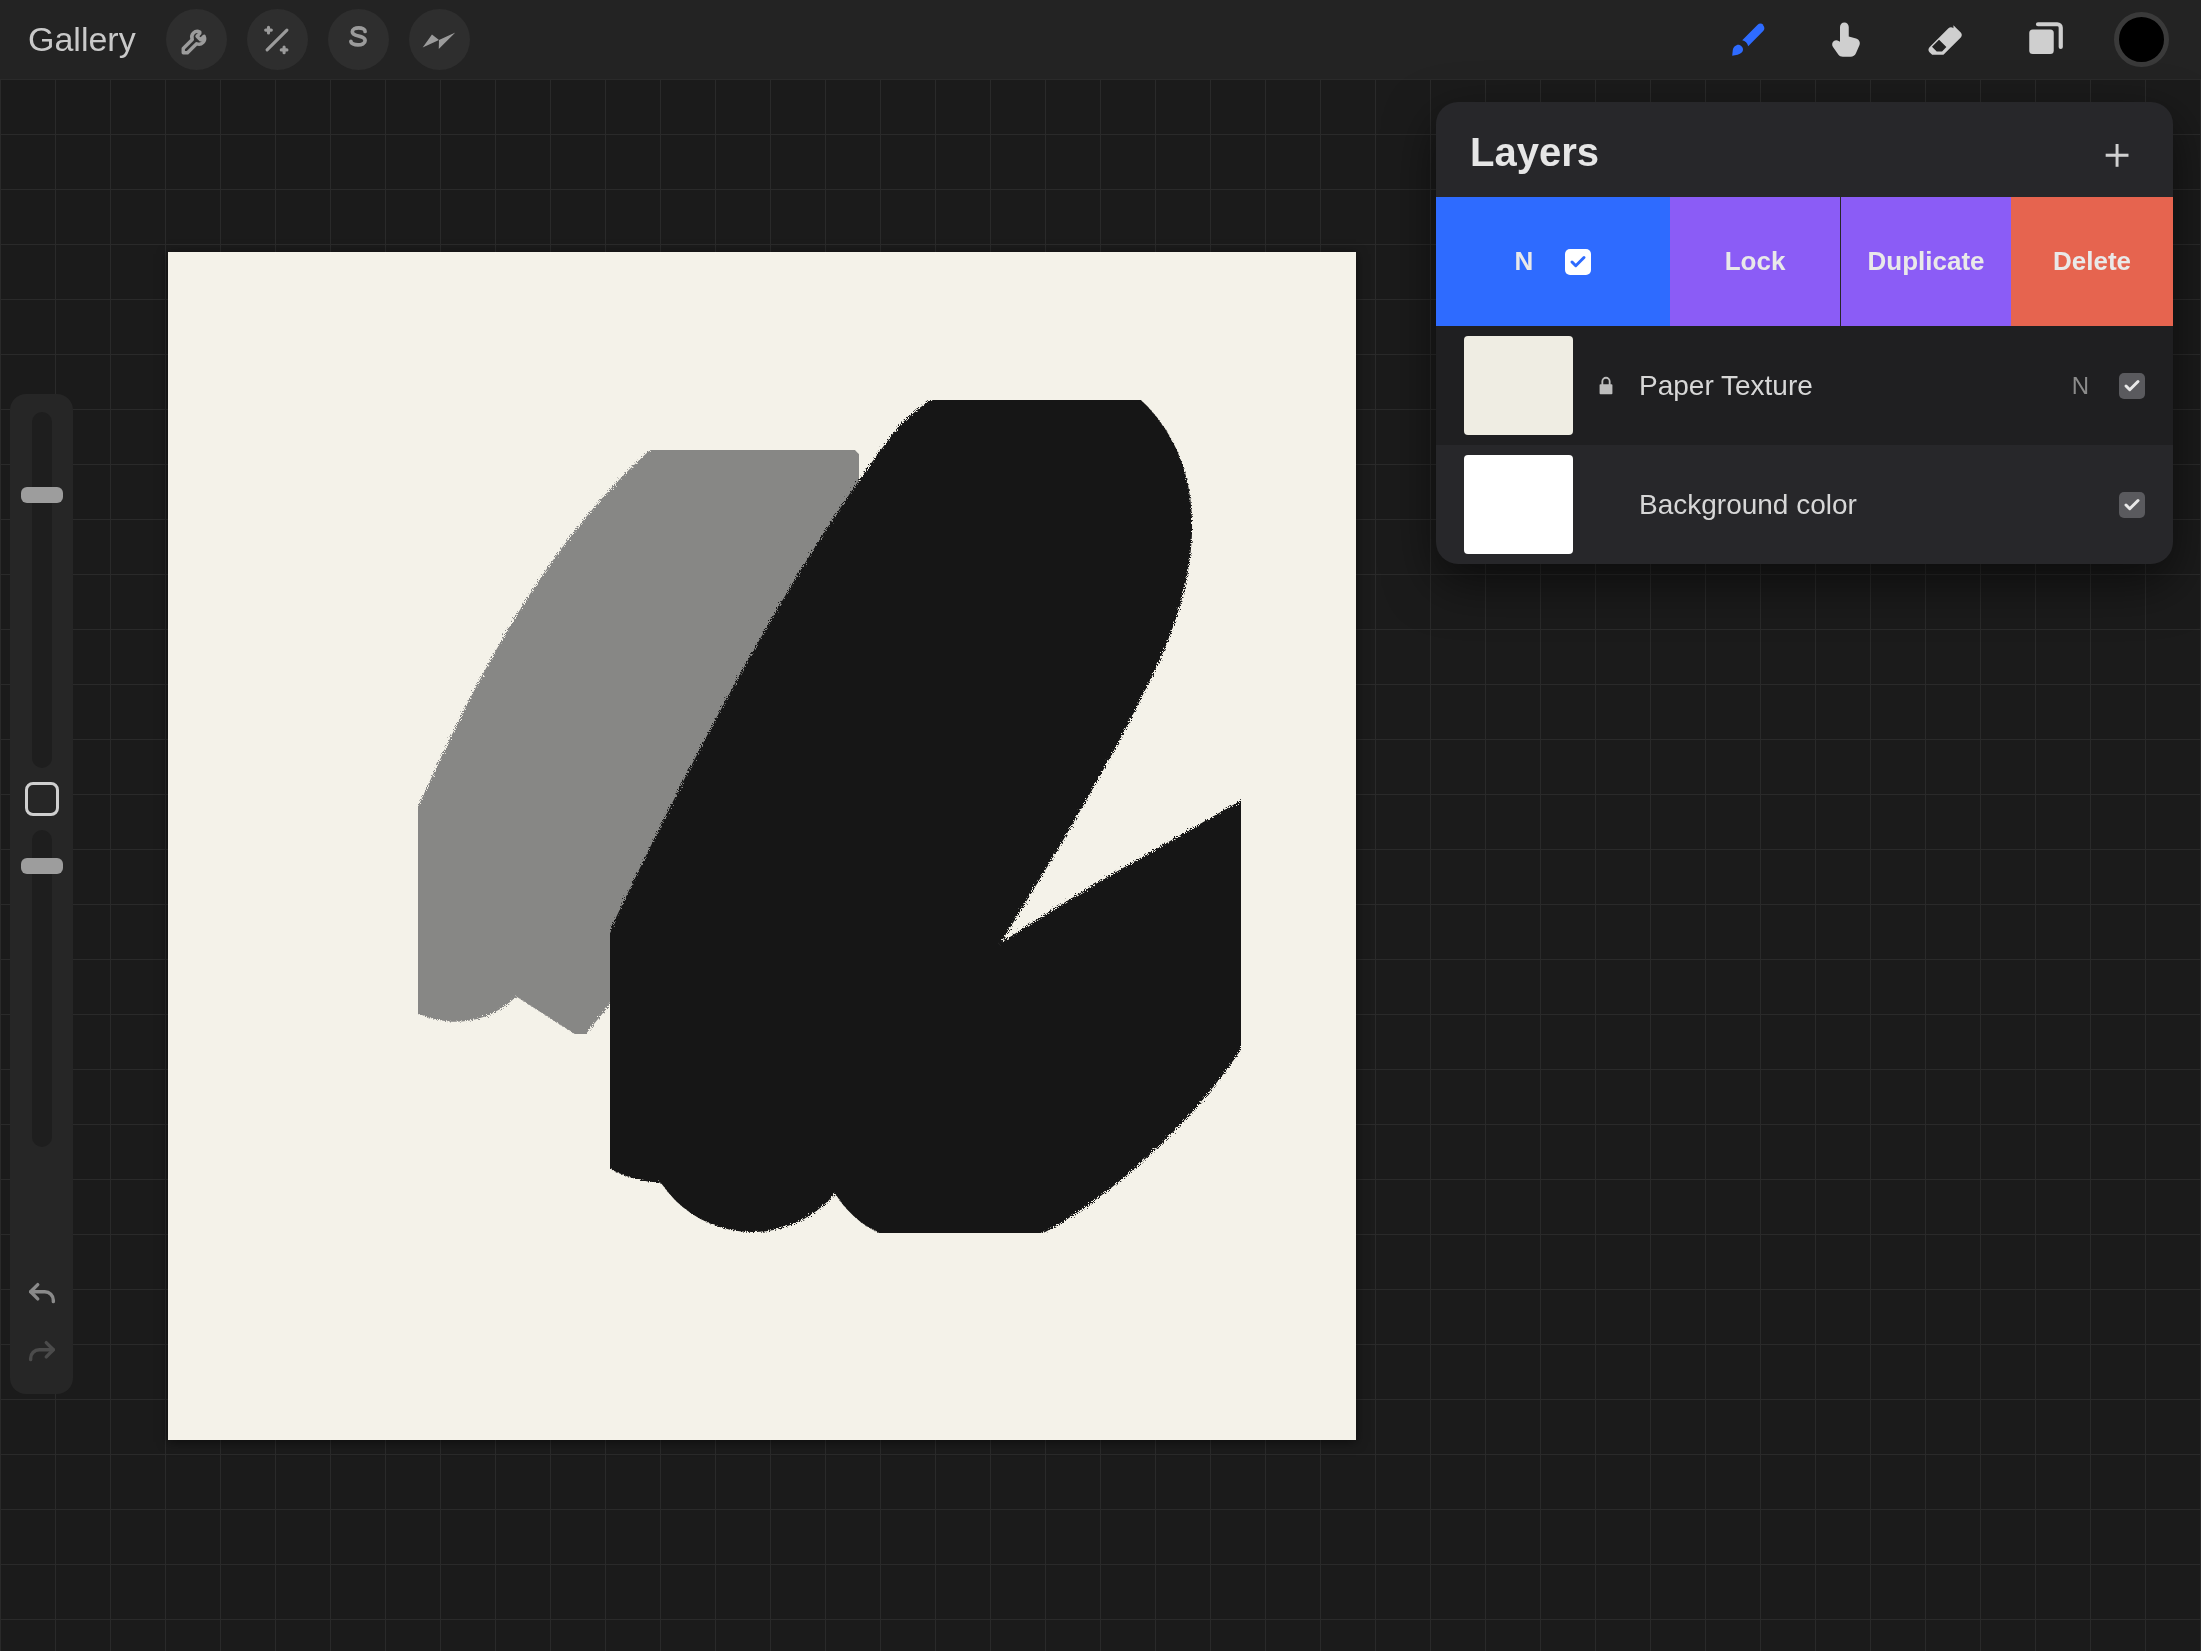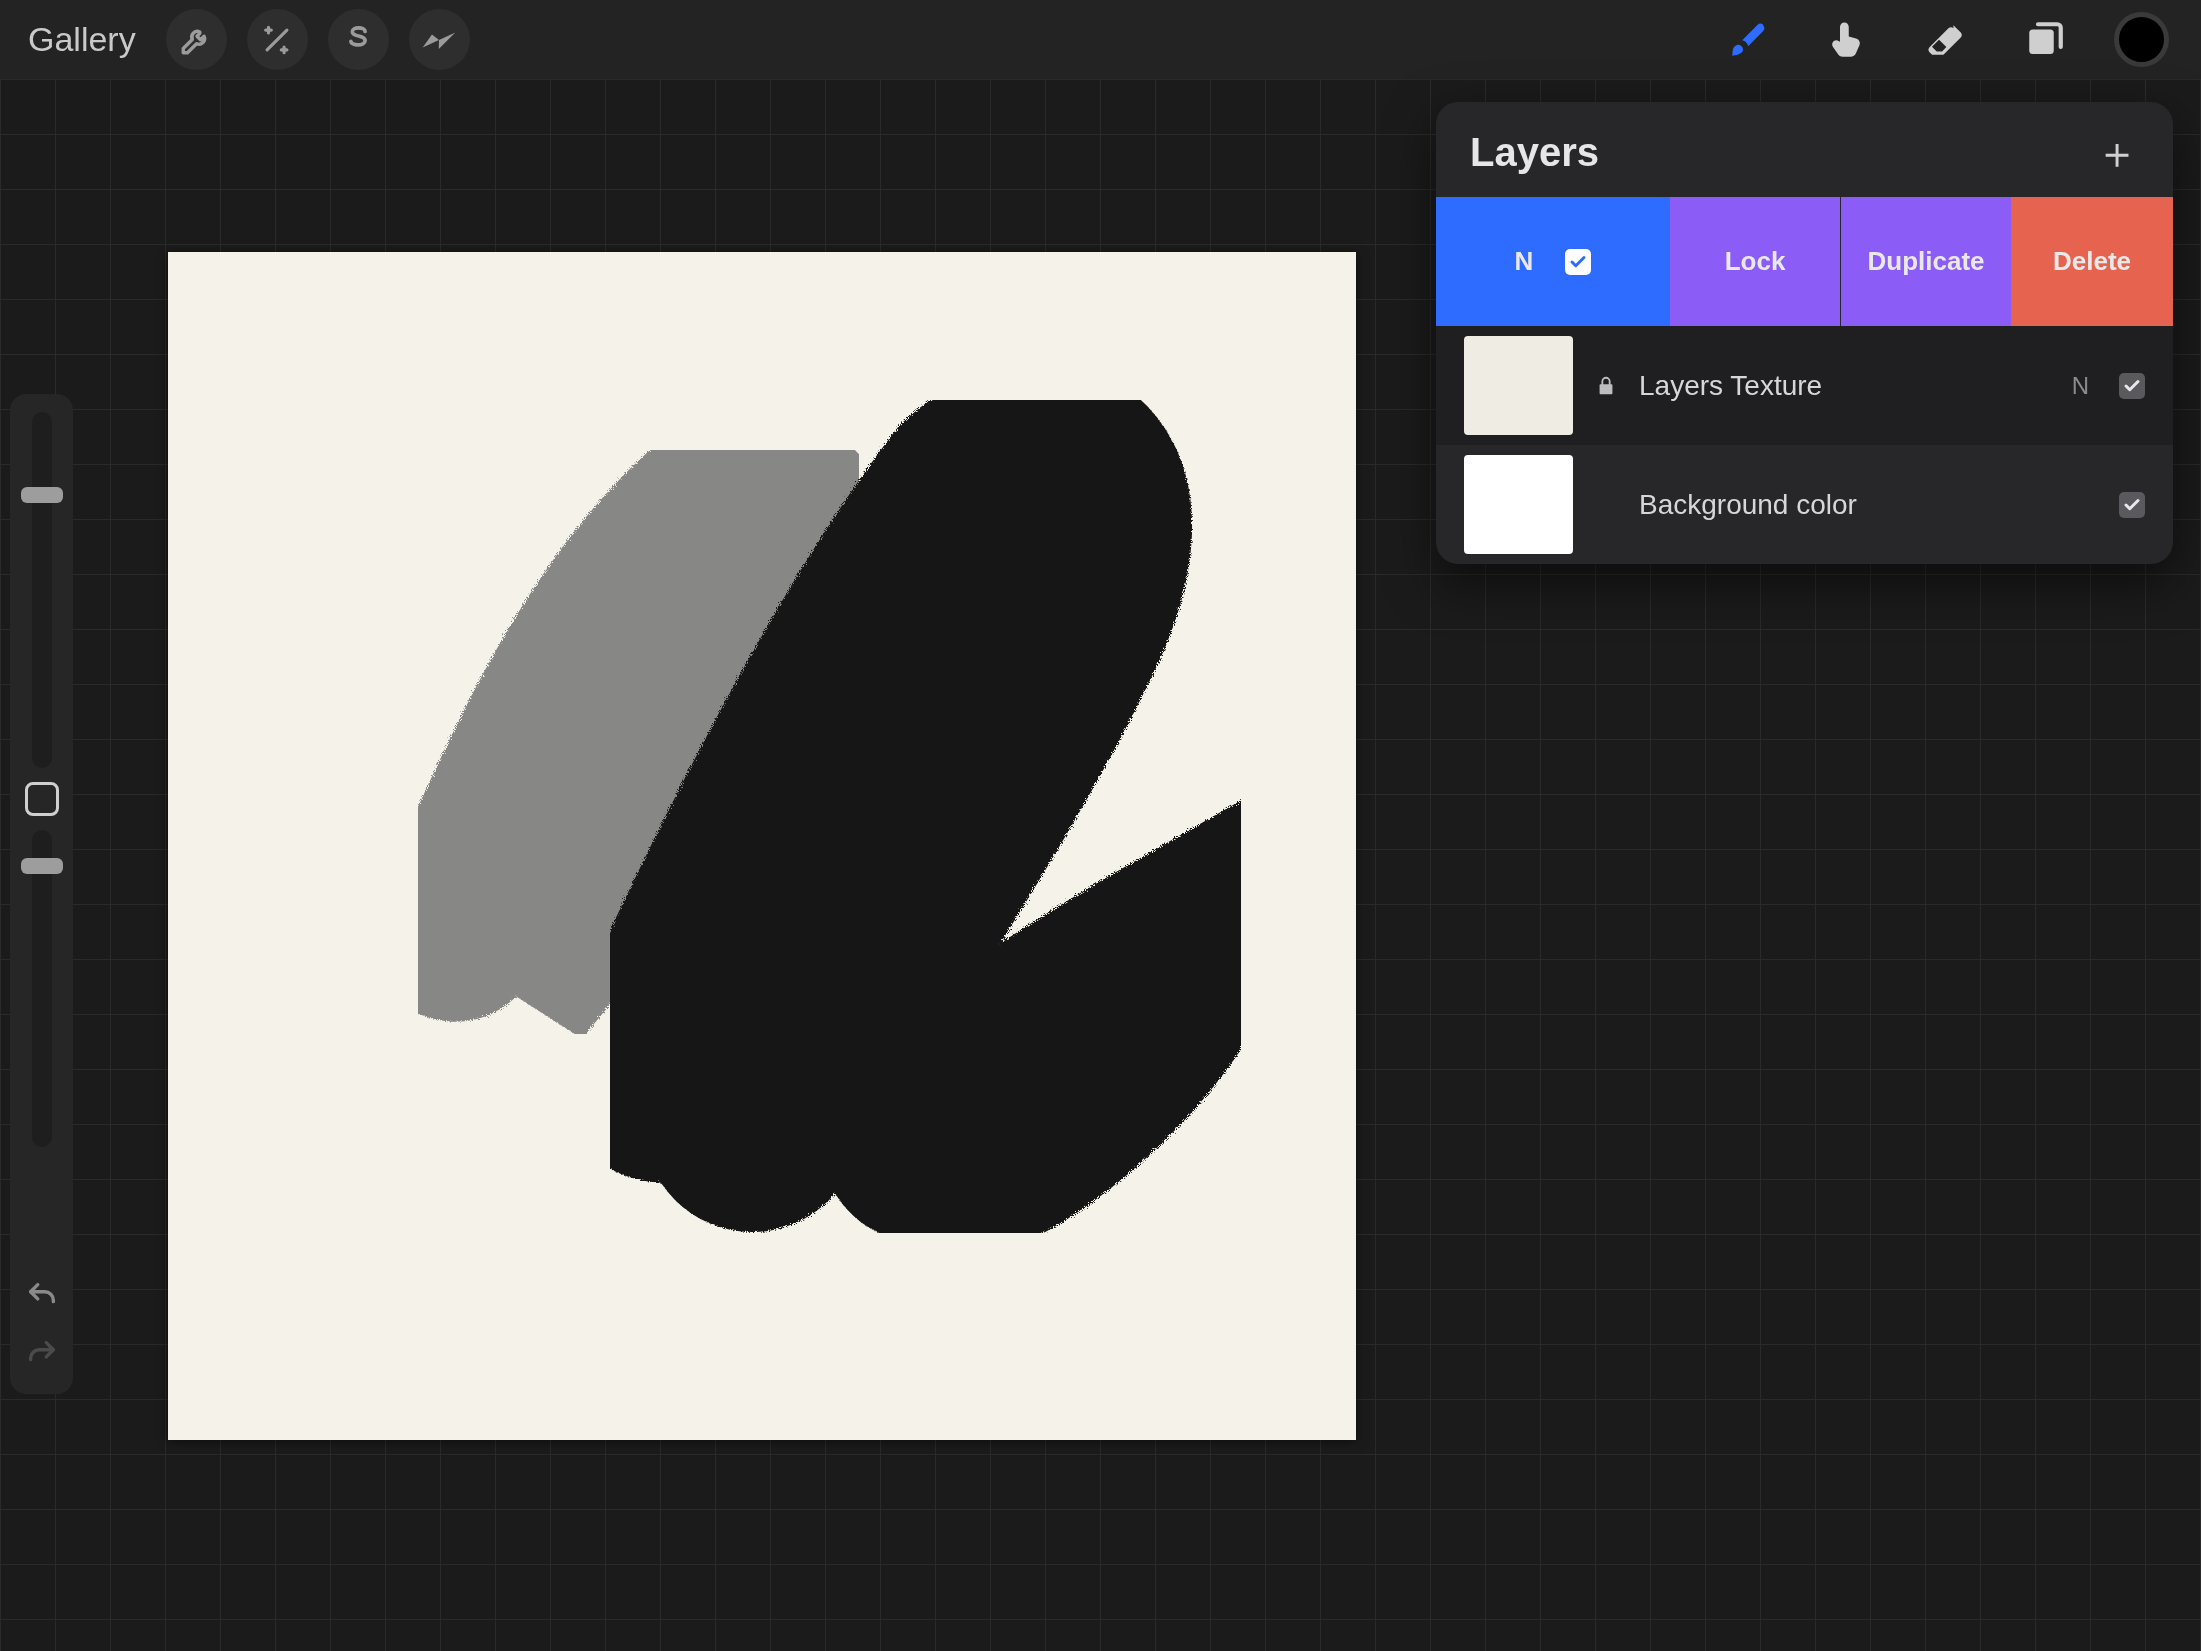--- a/index.html
+++ b/index.html
@@ -188,21 +188,21 @@
     <div class="swipe-cell lock">Lock</div>
     <div class="swipe-cell dup">Duplicate</div>
     <div class="swipe-cell del">Delete</div>
   </div>
 
   <div class="layer-row dim">
     <div class="thumb paper"></div>
     <svg class="lock-ic" viewBox="0 0 24 24" fill="#bdbdbd">
         <path d="M7 10V7a5 5 0 0 1 10 0v3h1a1 1 0 0 1 1 1v9a1 1 0 0 1-1 1H6a1 1 0 0 1-1-1v-9a1 1 0 0 1 1-1h1zm2 0h6V7a3 3 0 1 0-6 0v3z"></path>
       </svg>
-    <div class="layer-name">Layers Texture</div>
+    <div class="layer-name">Paper Texture</div>
     <div class="blend-letter">N</div>
     <span class="chk dark">
       <svg viewBox="0 0 24 24" fill="none" stroke="#e8e8e8" stroke-width="4" stroke-linecap="round" stroke-linejoin="round">
           <polyline points="4 12 9 17 20 6"></polyline>
         </svg>
     </span>
   </div>
 
   <div class="layer-row">
     <div class="thumb"></div>

